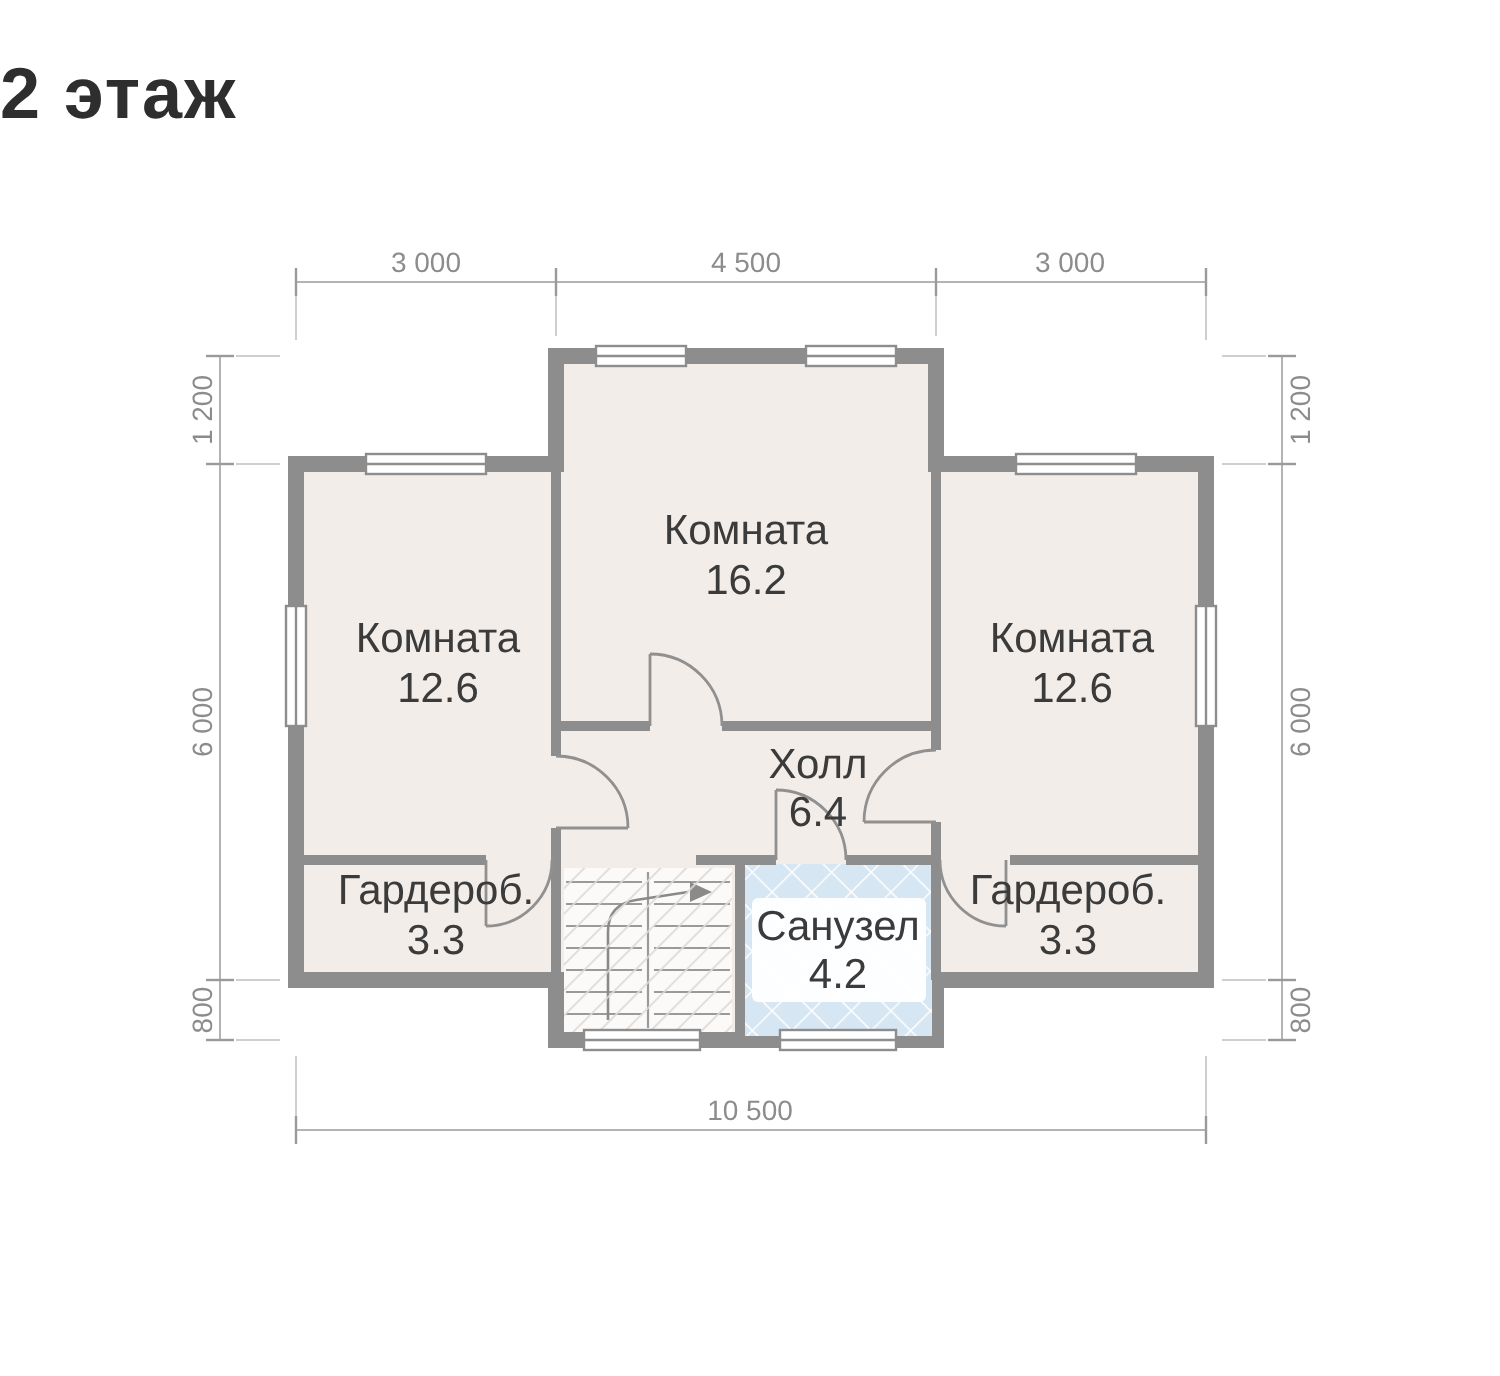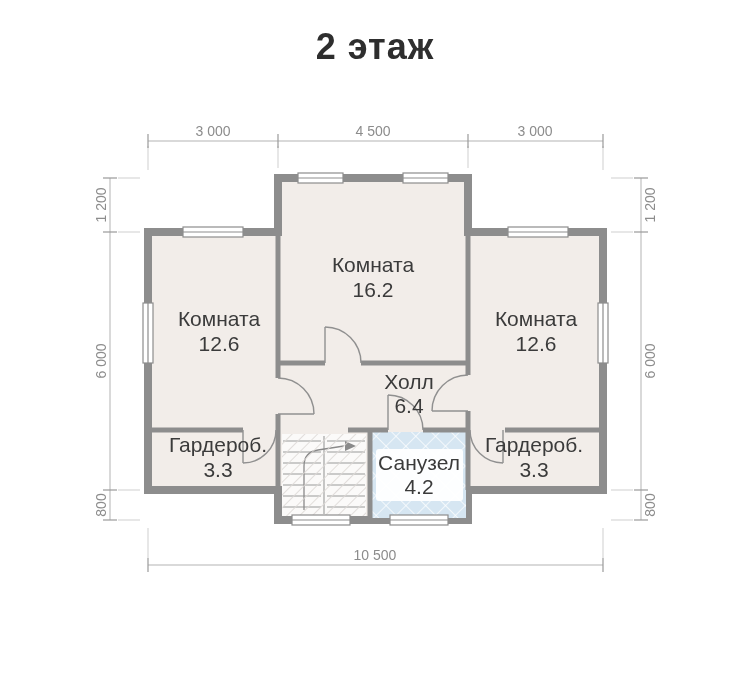--- a/index.html
+++ b/index.html
@@ -1,17 +1,17 @@
 <!DOCTYPE html>
 <html><head>
 <meta charset="utf-8">
 <style>
   html,body{margin:0;padding:0;background:#ffffff;}
   body{width:750px;height:688px;position:relative;font-family:"Liberation Sans",sans-serif;overflow:hidden;}
-  .title{position:absolute;top:26px;left:0;width:750px;text-align:center;
+  .title{position:absolute;top:26px;left:0;width:750px;
          font-size:36px;font-weight:bold;color:#2e2e2e;letter-spacing:1px;}
   svg{position:absolute;left:0;top:0;}
   .wall-ext{stroke:#8d8d8d;stroke-width:8;stroke-linejoin:miter;}
   .wall-int{stroke:#8d8d8d;stroke-width:5;}
   .win{fill:#ffffff;stroke:#8d8d8d;stroke-width:1.2;}
   .winline{stroke:#8d8d8d;stroke-width:1.2;}
   .doorarc{fill:none;stroke:#909090;stroke-width:1.4;}
   .doorleaf{stroke:#909090;stroke-width:1.4;}
   .stair{stroke:#9a9a9a;stroke-width:1.1;}
   .dimline{stroke:#b3b3b3;stroke-width:1;}

